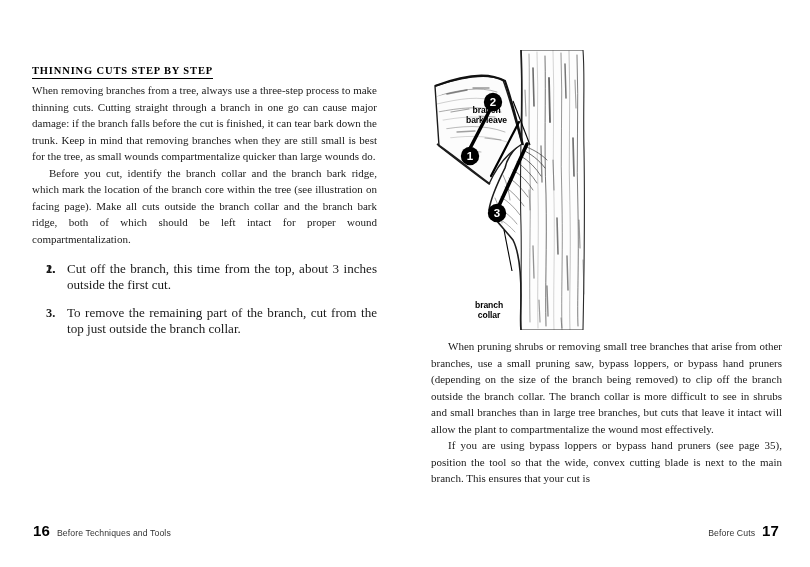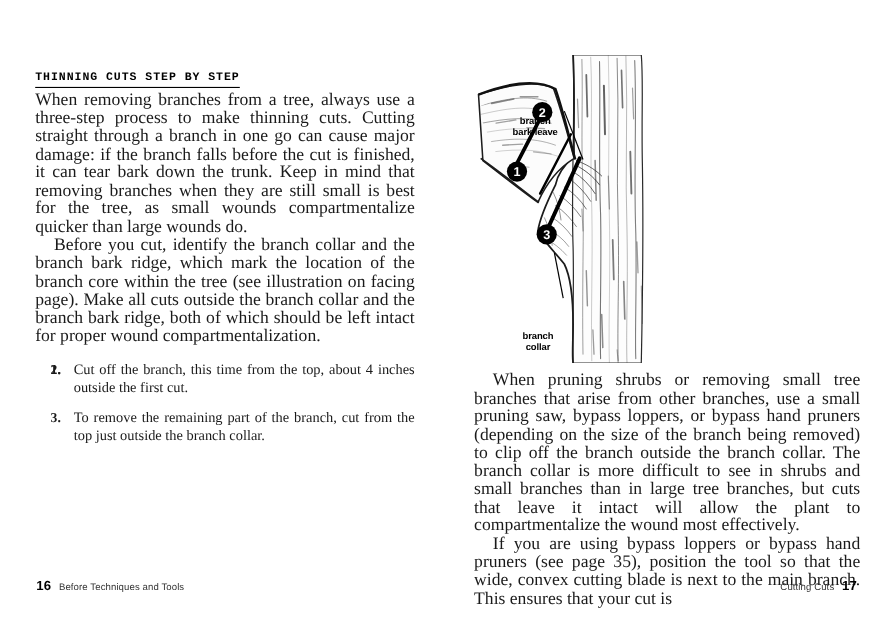--- a/index.html
+++ b/index.html
@@ -25,35 +25,35 @@
   .page {
     position: relative;
     height: 567px;
     box-sizing: border-box;
   }
   .page-left  { width: 405px; padding: 60px 28px 0 32px; }
   .page-right { width: 405px; padding: 50px 28px 0 26px; }
 
   
   .section-heading {
-    font-family: Liberation Mono, monospace;
+    font-family: Liberation Serif, serif;
     font-weight: bold;
     font-size: 10.5px;
     letter-spacing: 0.85px;
     text-transform: uppercase;
     color: #000;
     border-bottom: 1.4px solid #000;
     display: inline-block;
     padding-bottom: 1.5px;
     margin: 0 0 3px 0;
     line-height: 1.1;
   }
 
   p.body {
-    font-size: 16px;
+    font-size: 11px;
     line-height: 16.55px;
     text-align: justify;
     text-justify: inter-word;
     margin: 0;
     hyphens: none;
   }
   p.body.indent { text-indent: 17px; }
   p.body.first  { text-indent: 0; }
 
   
@@ -117,21 +117,21 @@
     font-size: 8.7px;
     color: #333;
     letter-spacing: 0.1px;
     display: flex;
     align-items: baseline;
     gap: 7px;
     white-space: nowrap;
   }
   .footer .folio {
     font-weight: bold;
-    font-size: 12px;
+    font-size: 15px;
     color: #000;
   }
   .footer-left  { left: 33px; }
   .footer-right { right: 31px; }
 </style>
 </head>
 <body>
 
 <div class="spread">
 
@@ -142,21 +142,21 @@
     <p class="body first">When removing branches from a tree, always use a three-step process to make thinning cuts. Cutting straight through a branch in one go can cause major damage: if the branch falls before the cut is finished, it can tear bark down the trunk. Keep in mind that removing branches when they are still small is best for the tree, as small wounds compartmentalize quicker than large wounds do.</p>
 
     <p class="body indent">Before you cut, identify the branch collar and the branch bark ridge, which mark the location of the branch core within the tree (see illustration on facing page). Make all cuts outside the branch collar and the branch bark ridge, both of which should be left intact for proper wound compartmentalization.</p>
 
     <ol class="steps">
       <li>
         <span class="num">1.</span>
       </li>
       <li>
         <span class="num">2.</span>
-        <span>Cut off the branch, this time from the top, about 4 inches outside the first cut.</span>
+        <span>Cut off the branch, this time from the top, about 3 inches outside the first cut.</span>
       </li>
       <li>
         <span class="num">3.</span>
         <span>To remove the remaining part of the branch, cut from the top just outside the branch collar.</span>
       </li>
     </ol>
 
     <div class="footer footer-left">
       <span class="folio">16</span>
       <span>Before Techniques and Tools</span>
@@ -294,18 +294,18 @@
         <span>collar</span>
       </div>
     </div>
 
     <div class="right-text">
       <p class="body indent">When pruning shrubs or removing small tree branches that arise from other branches, use a small pruning saw, bypass loppers, or bypass hand pruners (depending on the size of the branch being removed) to clip off the branch outside the branch collar. The branch collar is more difficult to see in shrubs and small branches than in large tree branches, but cuts that leave it intact will allow the plant to compartmentalize the wound most effectively.</p>
       <p class="body indent">If you are using bypass loppers or bypass hand pruners (see page 35), position the tool so that the wide, convex cutting blade is next to the main branch. This ensures that your cut is</p>
     </div>
 
     <div class="footer footer-right">
-      <span>Cutting Cuts</span>
+      <span>Before Cuts</span>
       <span class="folio">17</span>
     </div>
   </div>
 
 </div>
 
 </body></html>

